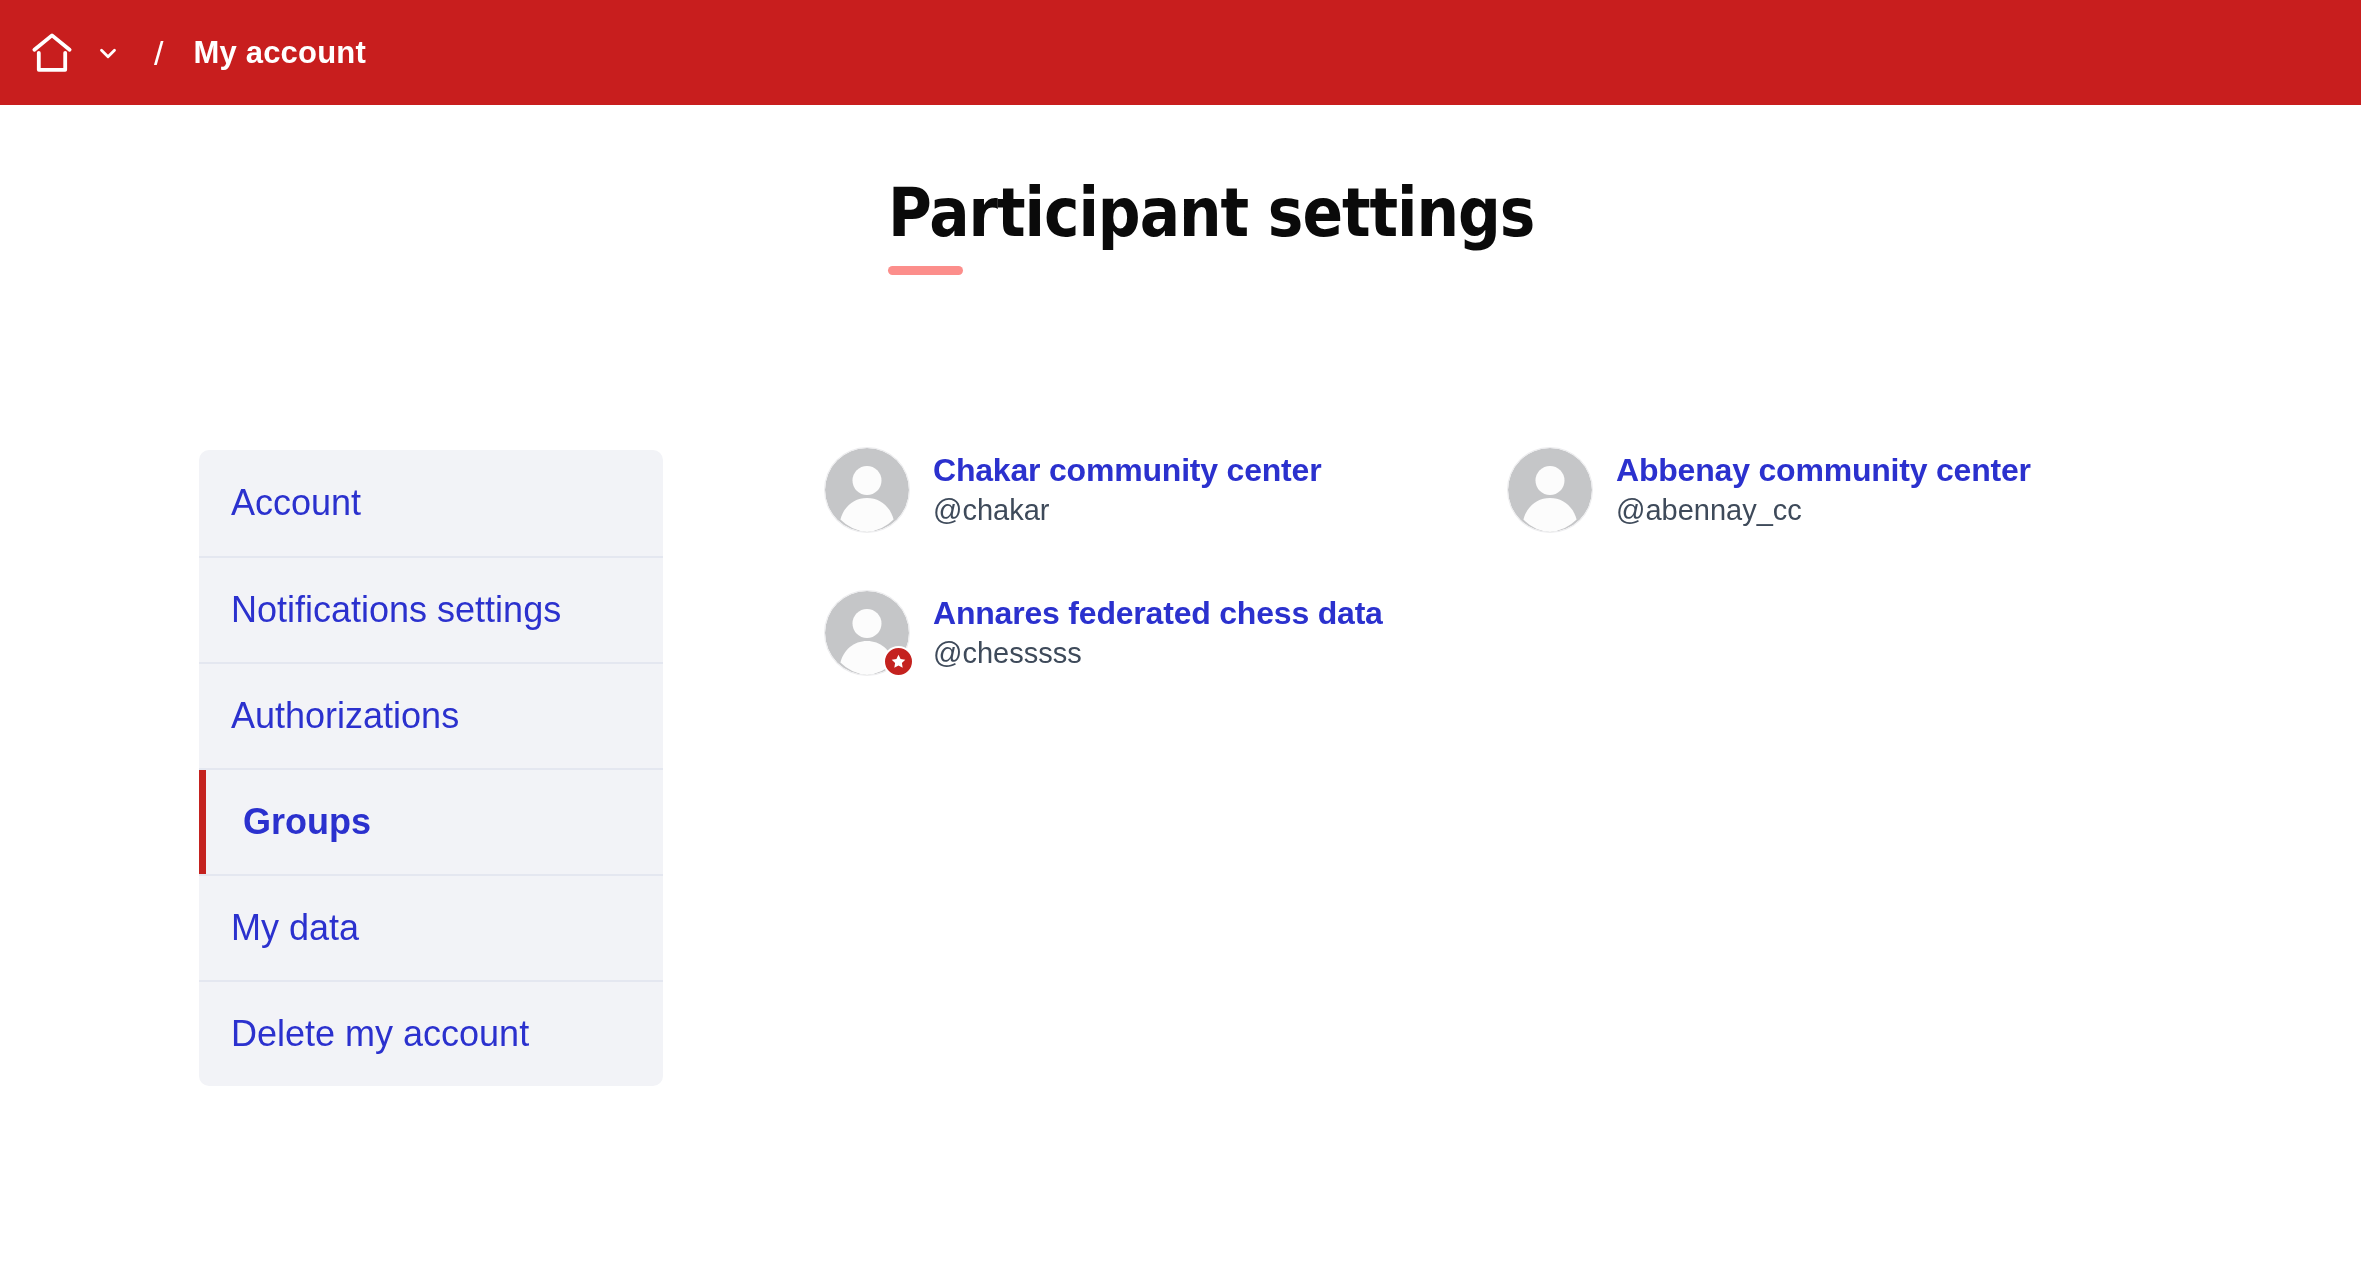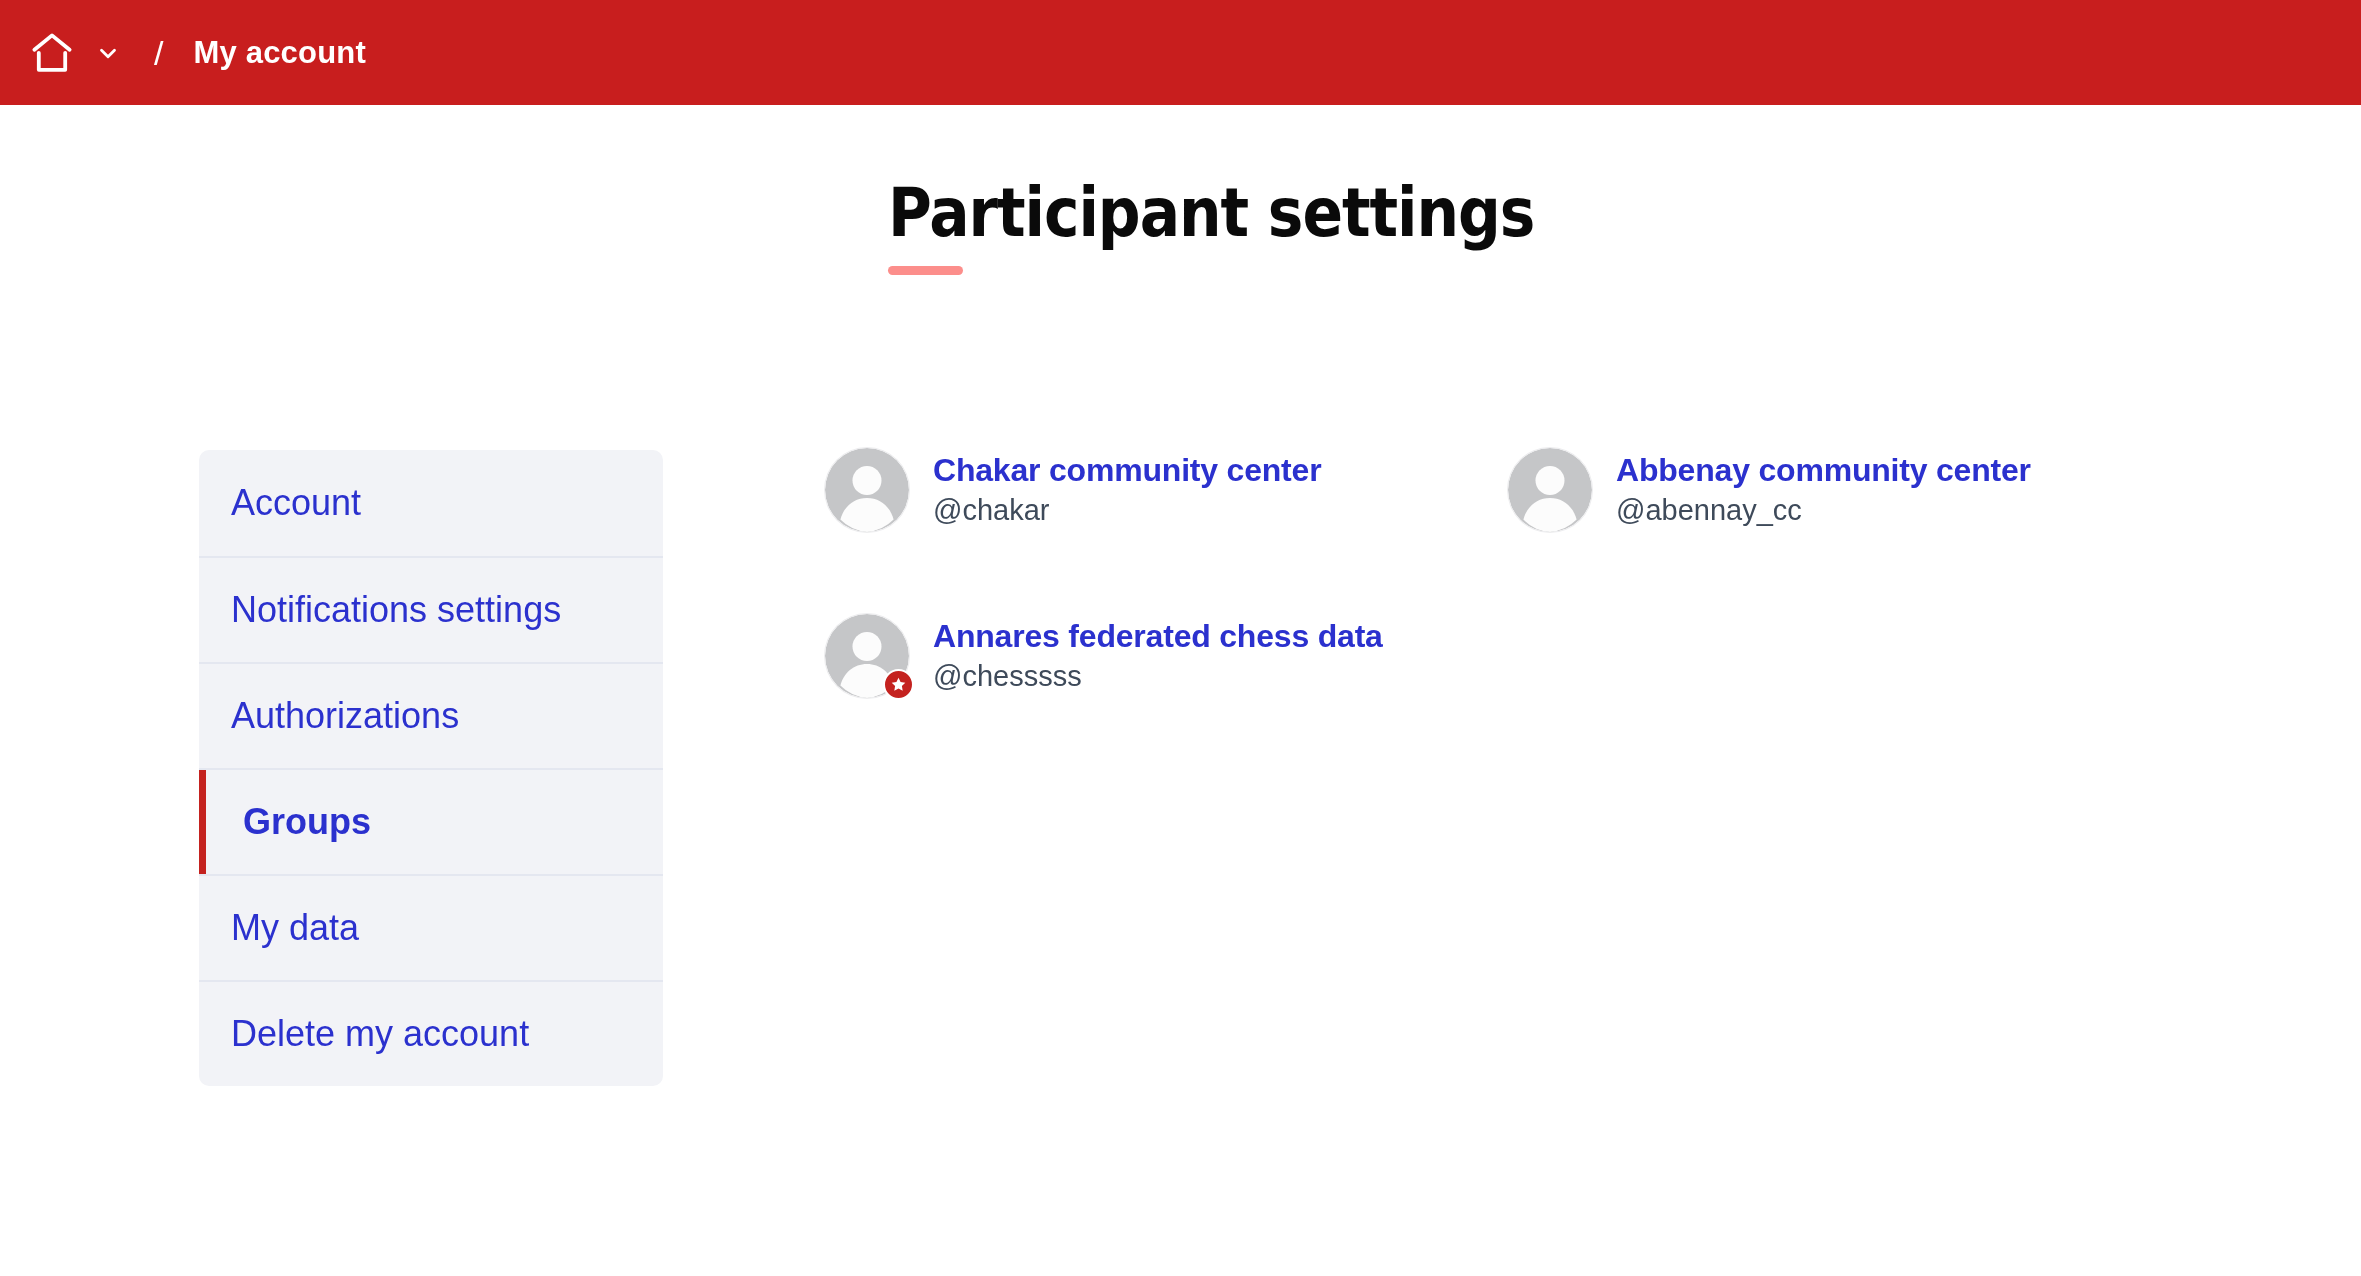--- a/index.html
+++ b/index.html
@@ -115,21 +115,21 @@
     background: #C4221F;
   }
 
   
   .groups {
     position: absolute;
     left: 825px; top: 448px;
     width: 1350px;
     display: grid;
     grid-template-columns: 683px 683px;
-    row-gap: 82px;
+    row-gap: 59px;
   }
   .group-card {
     display: flex;
     align-items: center;
     gap: 24px;
     cursor: pointer;
   }
   .avatar-wrap {
     position: relative;
     width: 84px; height: 84px;

